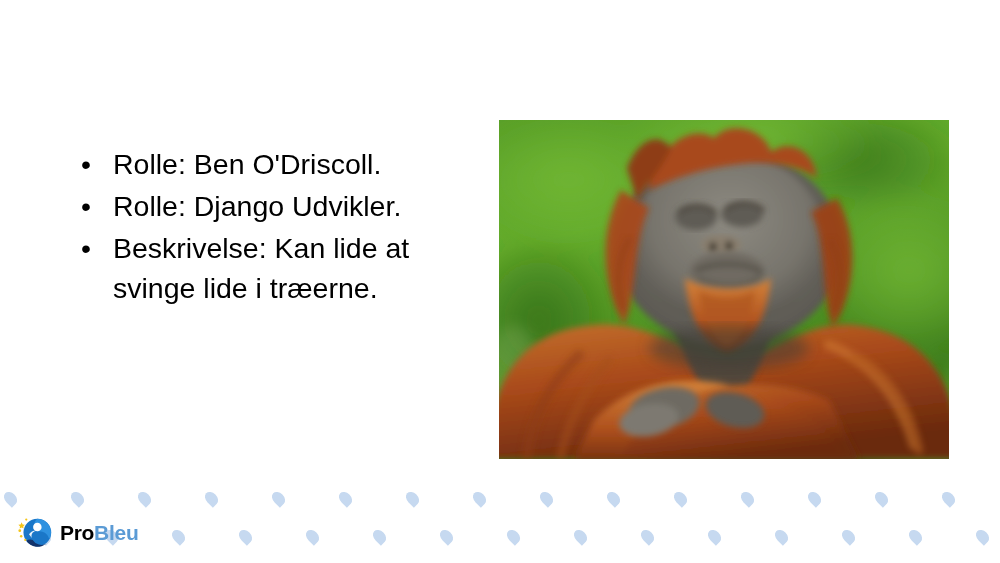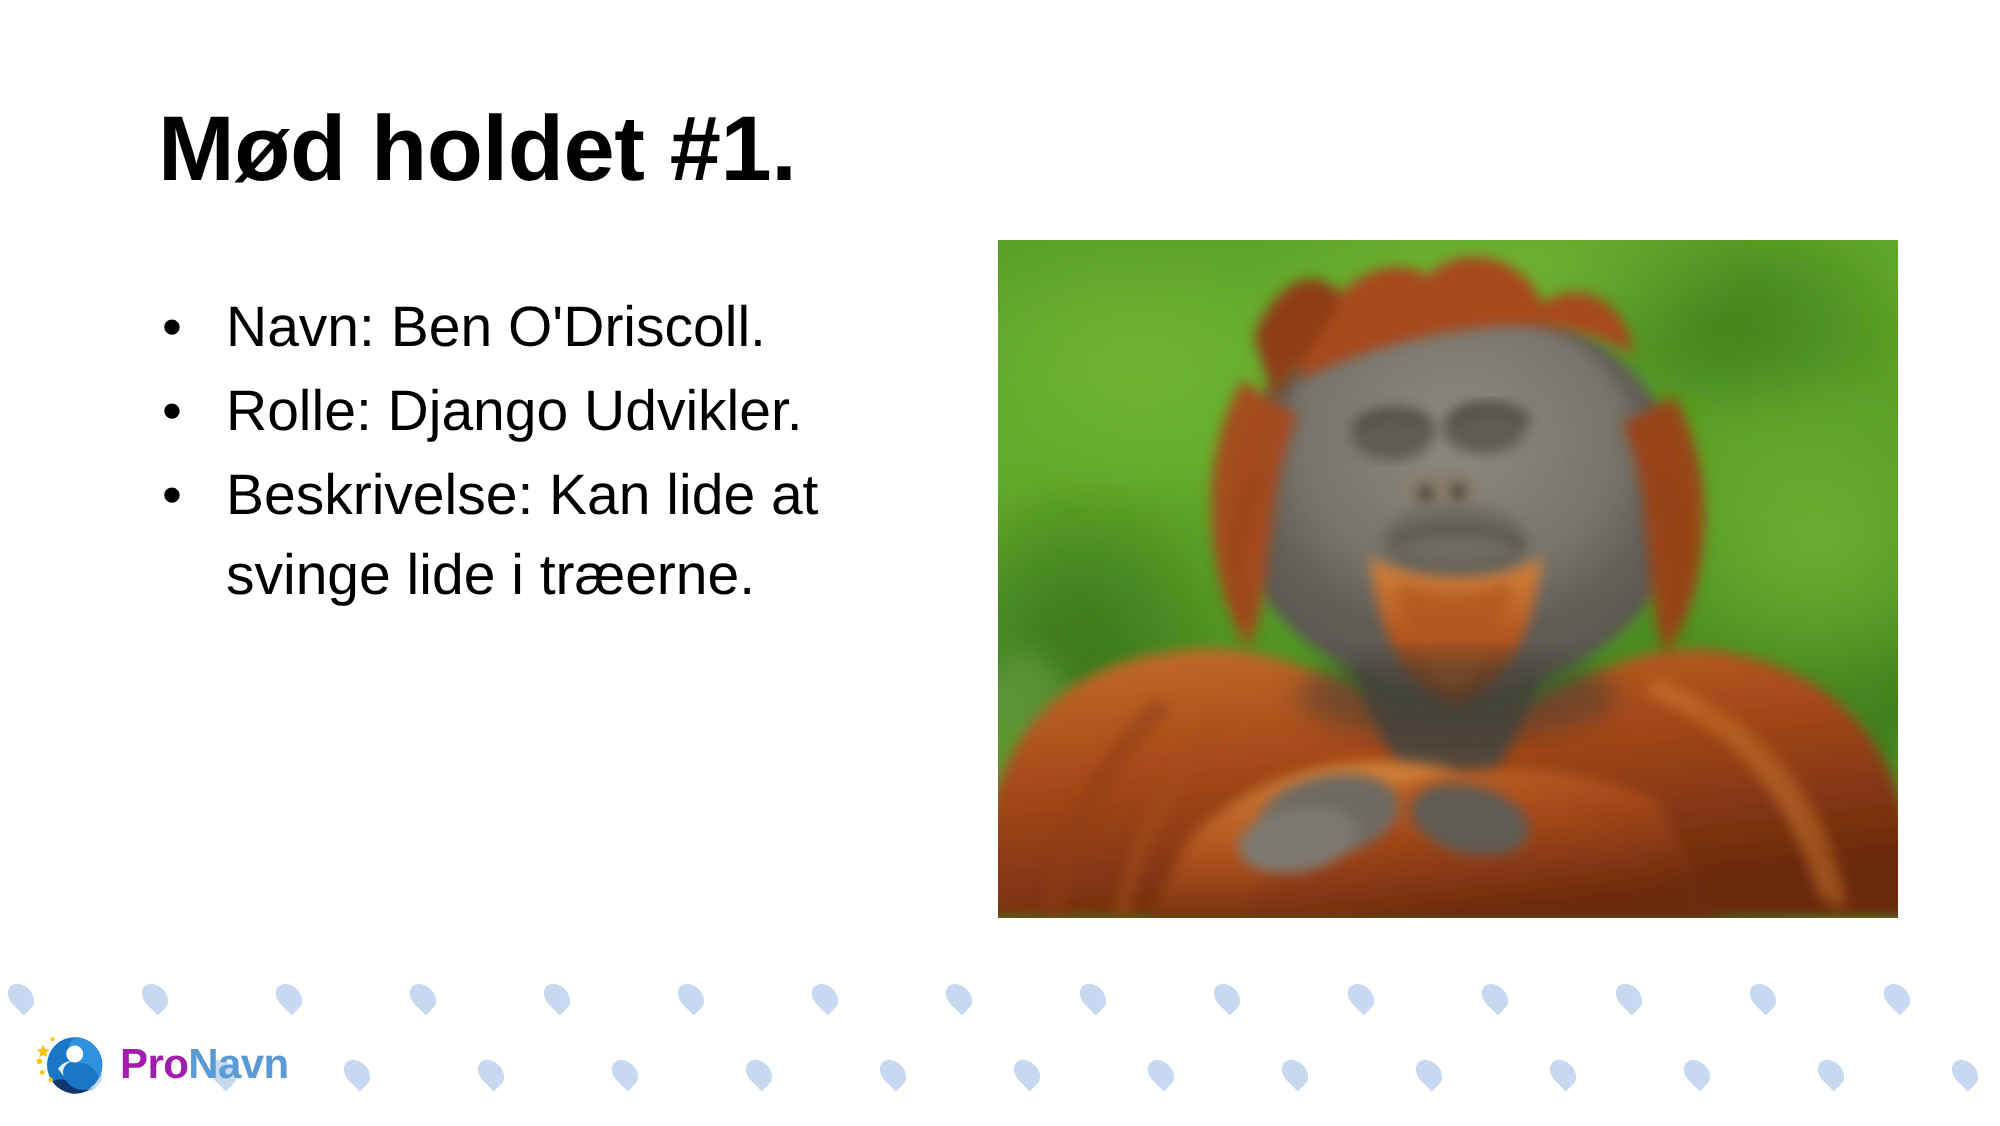--- a/index.html
+++ b/index.html
@@ -113,34 +113,33 @@
     width: 37px;
     height: 37px;
     display: block;
   }
   #logo-wordmark {
     font-size: 21px;
     font-weight: bold;
     letter-spacing: -0.3px;
     white-space: nowrap;
   }
-  .word-pro { color: #a21caf; }
+  .word-pro { color: #000000; }
   .word-bleu { color: #5b9bd5; }
 </style>
 </head>
 <body>
 
 <div id="slide">
 
-  <div id="slide-title">Mød holdet #1.</div>
 
   <ul id="bullet-list">
     <li class="bullet-item">
       <span class="bullet-marker">•</span>
-      <span class="bullet-text">Navn: Ben O'Driscoll.</span>
+      <span class="bullet-text">Rolle: Ben O'Driscoll.</span>
     </li>
     <li class="bullet-item">
       <span class="bullet-marker">•</span>
       <span class="bullet-text">Rolle: Django Udvikler.</span>
     </li>
     <li class="bullet-item">
       <span class="bullet-marker">•</span>
       <span class="bullet-text">Beskrivelse: Kan lide at svinge lide i træerne.</span>
     </li>
   </ul>
@@ -321,17 +320,17 @@
       <path d="M13,22 a9,9 0 0,1 9,-4 a6,6 0 0,0 -6,8 Z" fill="#ffffff" opacity="0.9"></path>
       <g fill="#f5c518">
         <path d="M5,9 l1.1,2.3 2.4,.4 -1.8,1.7 .5,2.4 -2.2,-1.2 -2.2,1.2 .5,-2.4 -1.8,-1.7 2.4,-.4 Z"></path>
         <circle cx="3" cy="18" r="1.5"></circle>
         <circle cx="4.5" cy="24" r="1.3"></circle>
         <circle cx="9" cy="28" r="1.2"></circle>
         <circle cx="10" cy="6" r="1.2"></circle>
       </g>
     </svg>
     <div id="logo-wordmark">
-      <span class="word-pro">Pro</span><span class="word-bleu">Navn</span>
+      <span class="word-pro">Pro</span><span class="word-bleu">Bleu</span>
     </div>
   </div>
 
 </div>
 
 </body></html>

